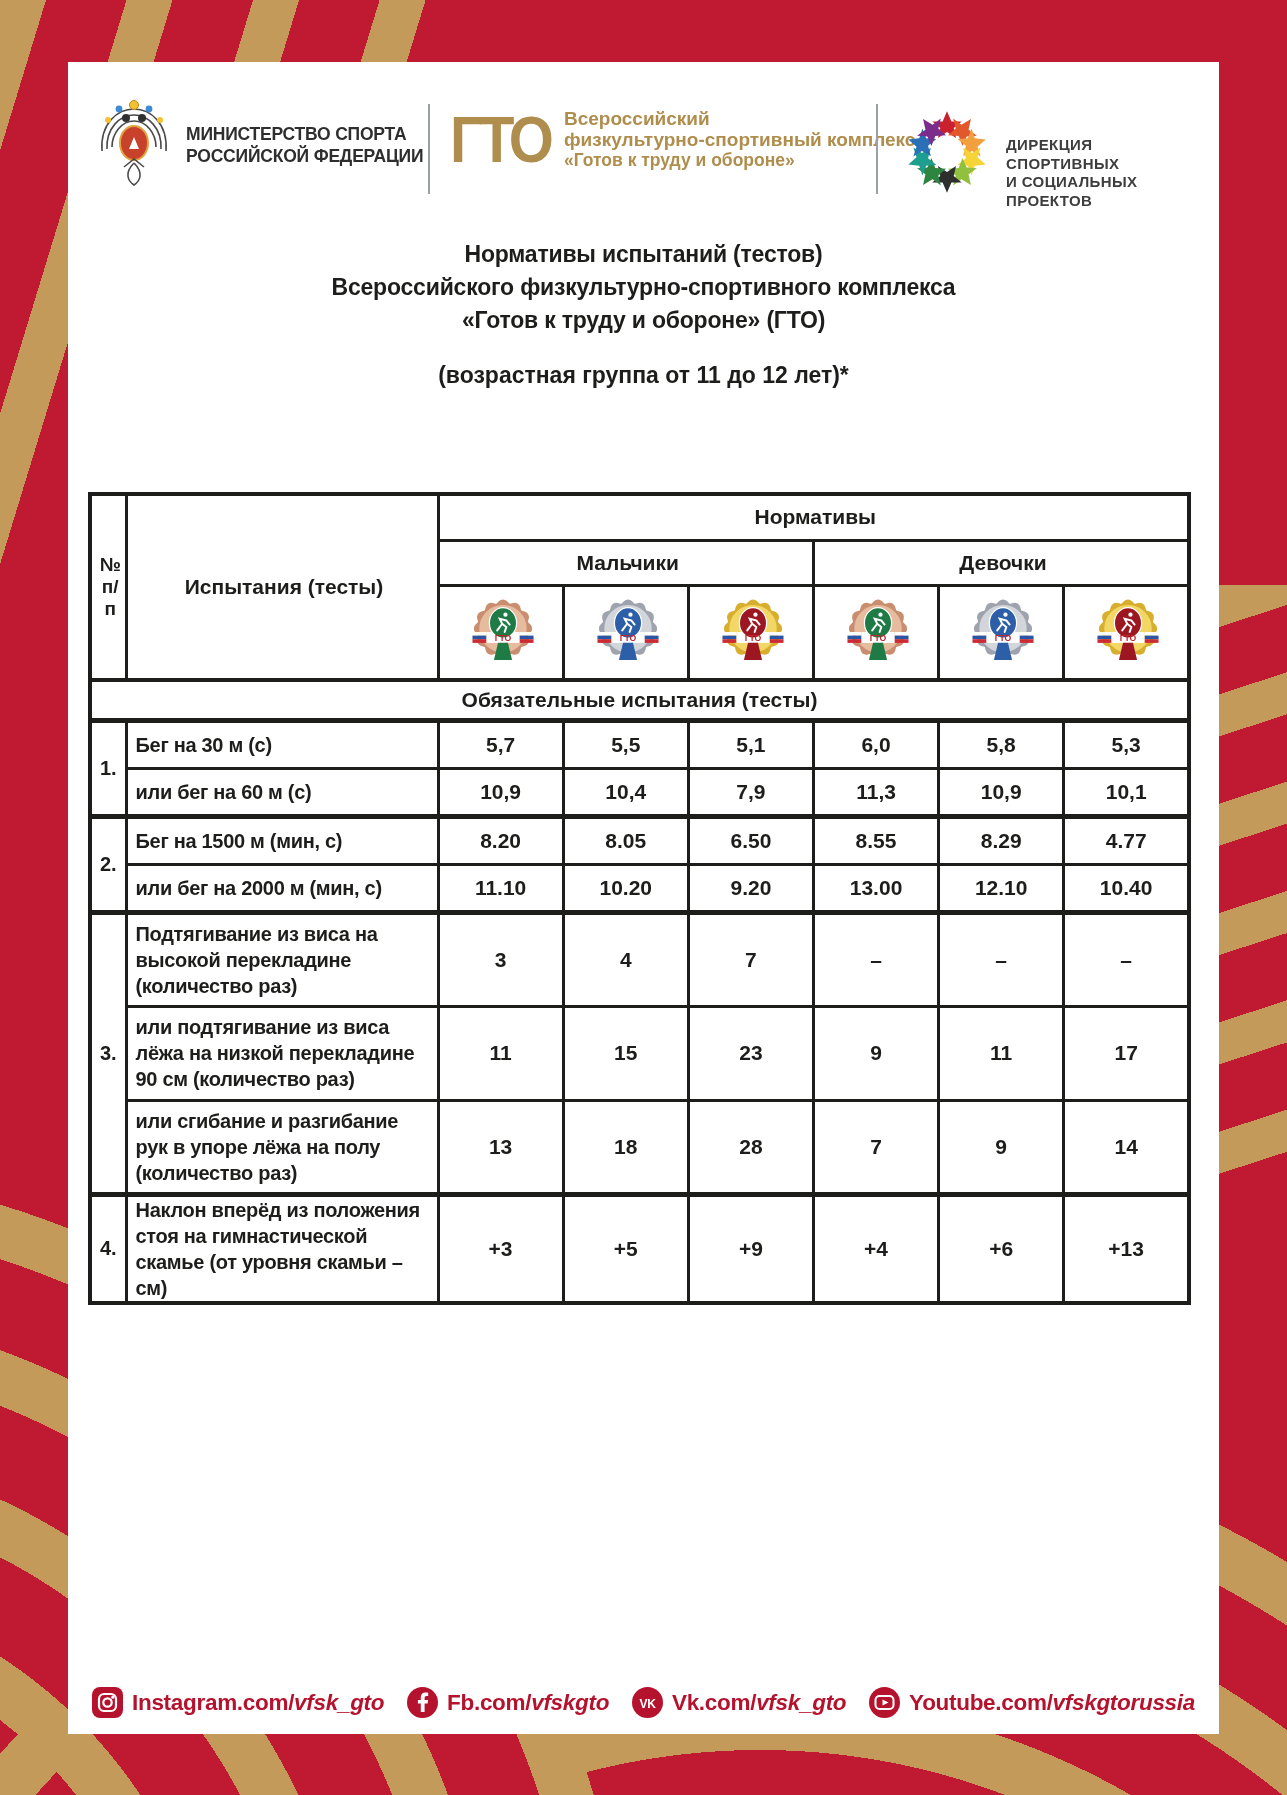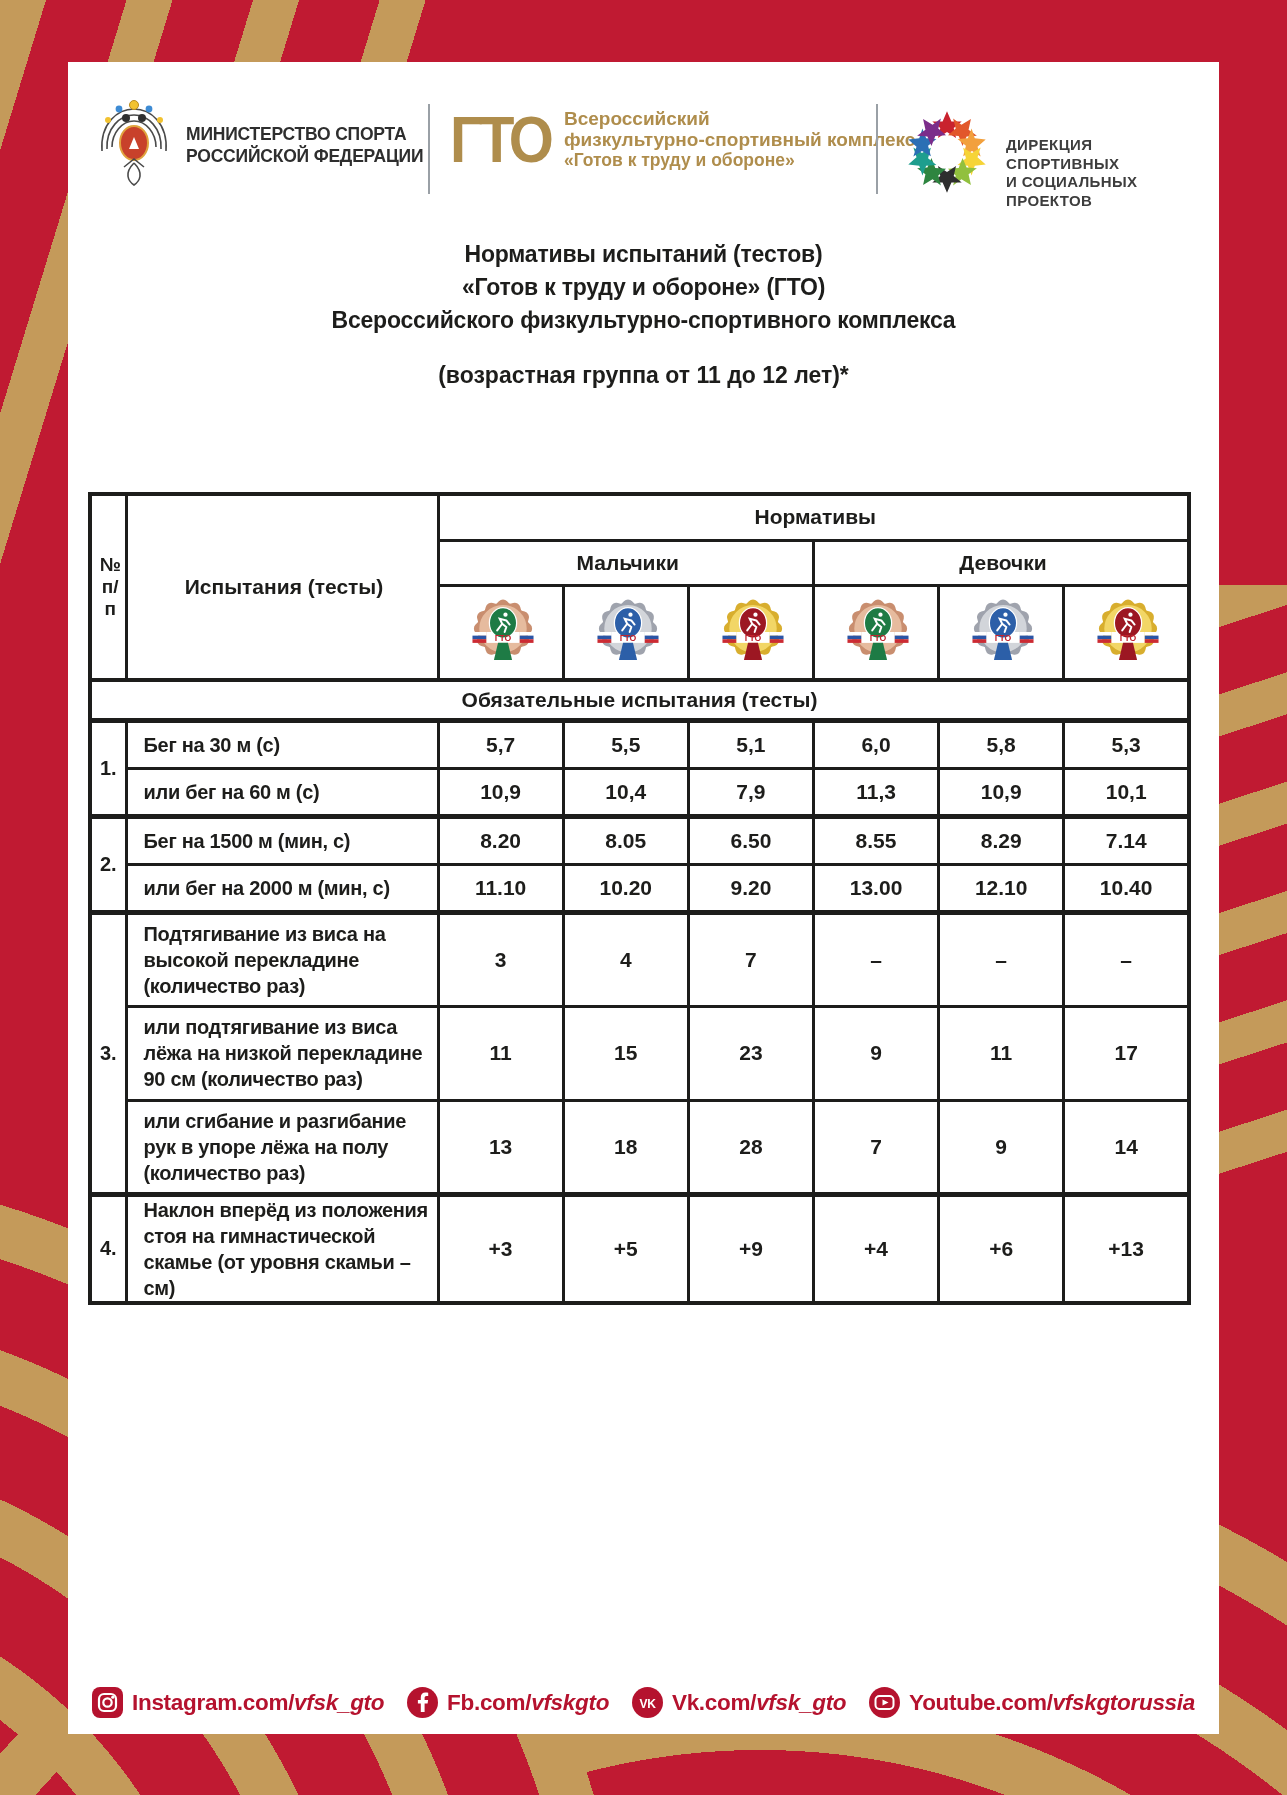--- a/index.html
+++ b/index.html
@@ -54,21 +54,21 @@
   .stage .s1{font-size:24px;line-height:30px;}
   .stage .s2{font-size:23px;line-height:30px;}
   
   .tbl-wrap{position:absolute;top:430px;left:20px;width:1103px;}
   table{border-collapse:collapse;width:100%;table-layout:fixed;}
   table,th,td{border:3px solid #1d1d1b;}
   table{border-width:4px;}
   th,td{padding:0 4px;font-weight:bold;text-align:center;vertical-align:middle;}
   th{font-size:21px;padding-left:8px;}
   td{font-size:21px;}
-  td.test{text-align:left;padding-left:16px;font-size:20px;line-height:26px;letter-spacing:-0.3px;}
+  td.test{text-align:left;padding-left:8px;font-size:20px;line-height:26px;letter-spacing:-0.3px;}
   td.num{font-size:20px;padding:0;}
   tr.hr1{height:46px;} tr.hr2{height:45px;} tr.hrb{height:95px;}
   tr.section-row{height:40px;}
   tr.section-row td{border-top-width:4px;border-bottom-width:4px;font-size:21px;}
   tr.r46{height:48px;} tr.r94{height:94px;}
   tr.g td{border-top-width:5px;}
   .numhead{font-size:19px;line-height:22px;}
   
   .badge{width:66px;height:82px;display:block;margin:0 auto;}
   .badge-bronze{--metal:#C98E6F;--metalLight:#E6BB9E;--core:#1E7B45;}
@@ -184,22 +184,22 @@
           <div>ДИРЕКЦИЯ</div>
           <div>СПОРТИВНЫХ</div>
           <div>И СОЦИАЛЬНЫХ</div>
           <div>ПРОЕКТОВ</div>
         </div>
       </div>
     </div>
 
     <div class="title">
       <div>Нормативы испытаний (тестов)</div>
+      <div>Всероссийского физкультурно-спортивного комплекса</div>
       <div>«Готов к труду и обороне» (ГТО)</div>
-      <div>Всероссийского физкультурно-спортивного комплекса</div>
     </div>
     <div class="stage">
       <div class="s2">(возрастная группа от 11 до 12 лет)*</div>
     </div>
 
     <div class="tbl-wrap">
       <table>
         <colgroup>
           <col style="width:36px">
             <col style="width:312px">
@@ -281,21 +281,21 @@
           </tr>
 
           <tr class="g r46">
             <td class="num" rowspan="2">2.</td>
             <td class="test">Бег на 1500 м (мин, с)</td>
             <td class="val">8.20</td>
             <td class="val">8.05</td>
             <td class="val">6.50</td>
             <td class="val">8.55</td>
             <td class="val">8.29</td>
-            <td class="val">7.14</td>
+            <td class="val">4.77</td>
           </tr>
           <tr class="r46">
             <td class="test">или бег на 2000 м (мин, с)</td>
             <td class="val">11.10</td>
             <td class="val">10.20</td>
             <td class="val">9.20</td>
             <td class="val">13.00</td>
             <td class="val">12.10</td>
             <td class="val">10.40</td>
           </tr>

